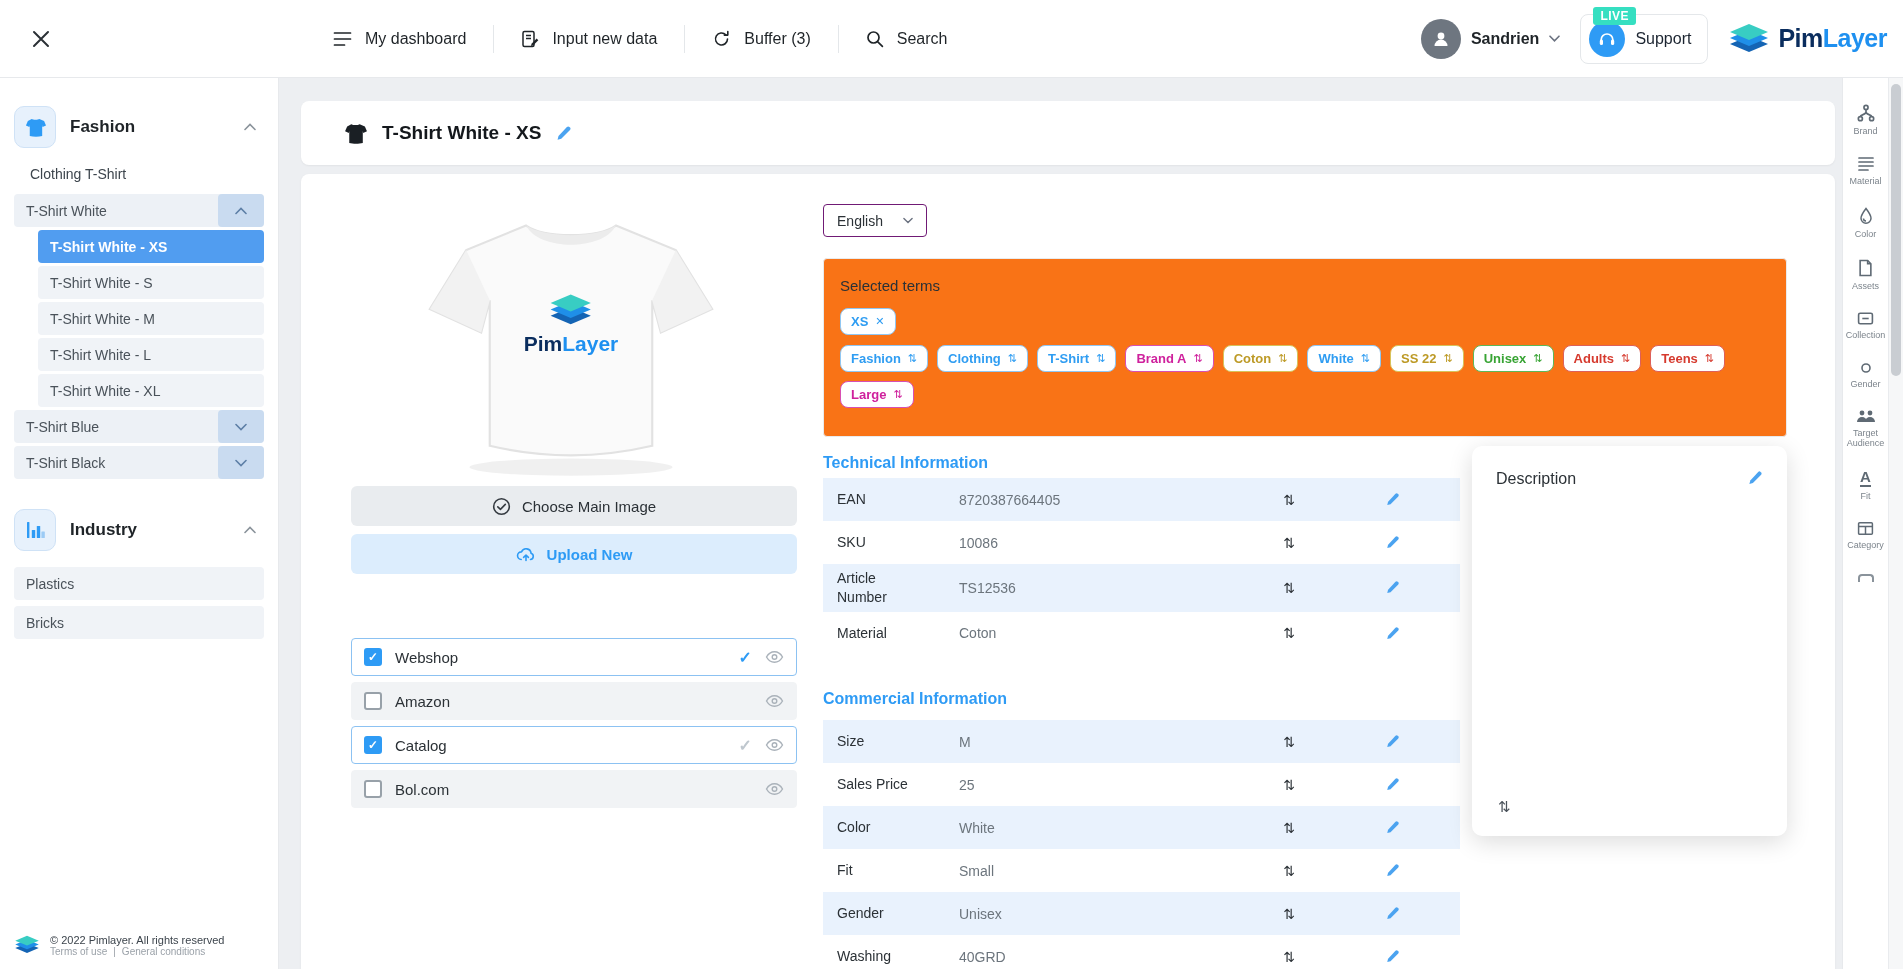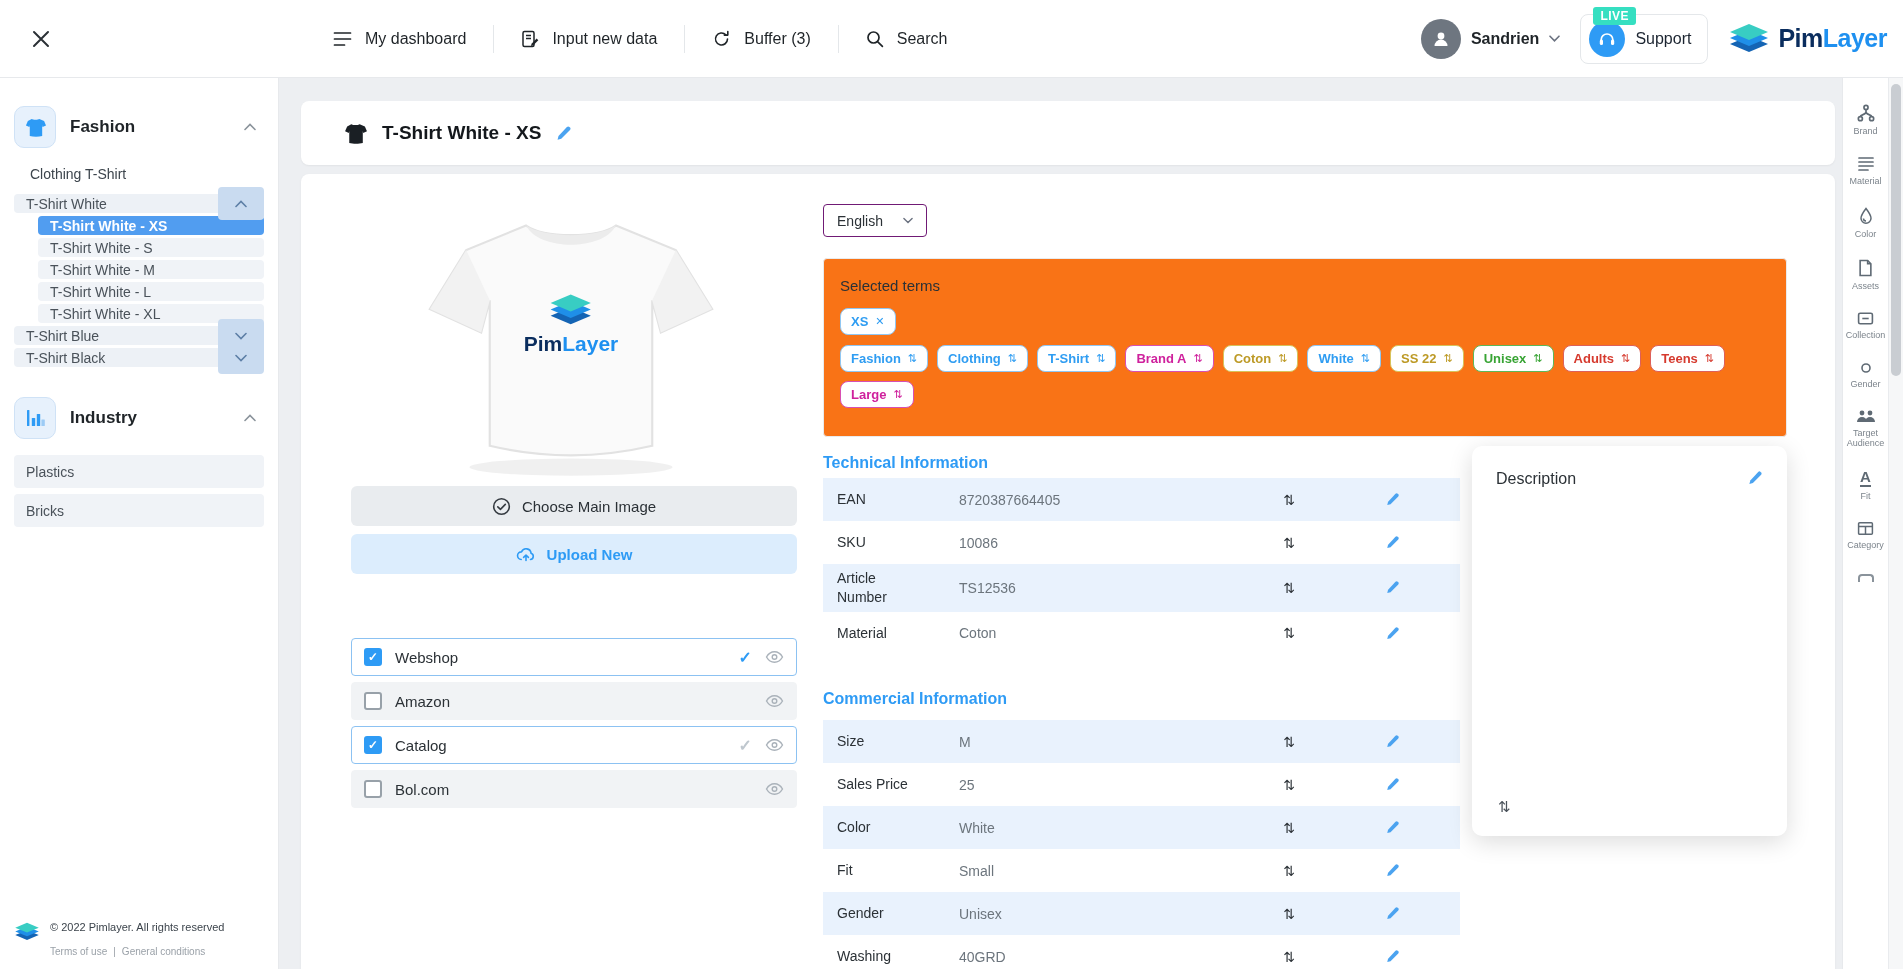--- a/index.html
+++ b/index.html
@@ -26,31 +26,31 @@
   .logo-text .p1{color:#0a2d5e}
   .logo-text .p2{color:#1e90f0}
 
   
   .sidebar{position:absolute;top:78px;left:0;width:279px;bottom:0;background:#fff;border-right:1px solid #e7e9ec;padding:28px 14px 0 14px}
   .sec-head{display:flex;align-items:center;gap:14px;cursor:pointer}
   .sec-icon{width:42px;height:42px;border-radius:10px;background:#e7f1fc;border:1px solid #cfe2f6;display:flex;align-items:center;justify-content:center}
   .sec-title{font-size:17px;font-weight:bold;color:#1f2428;flex:1}
   .sec-chev{margin-right:8px}
   .breadcrumb{font-size:14px;color:#3c444c;margin:18px 16px 12px}
-  .trow{height:19px;border-radius:4px;display:flex;align-items:center;padding:0 12px;font-size:14px;color:#4a525a;margin-bottom:3px;background:#f0f3f7;cursor:pointer}
+  .trow{height:33px;border-radius:4px;display:flex;align-items:center;padding:0 12px;font-size:14px;color:#4a525a;margin-bottom:3px;background:#f0f3f7;cursor:pointer}
   .trow.parent{background:#edf1f6;justify-content:space-between;padding-right:0}
   .trow.child{margin-left:24px}
   .trow.active{background:#519df0;color:#fff;font-weight:bold}
   .chevbox{width:46px;height:33px;background:#c9dbf0;border-radius:4px;display:flex;align-items:center;justify-content:center}
   .chevbox.down svg{transform:rotate(180deg)}
   .ind-section{margin-top:30px}
   .ind-items{margin-top:16px}
   .irow2{height:33px;background:#f0f3f7;border-radius:4px;display:flex;align-items:center;padding:0 12px;font-size:14px;color:#4a525a;margin-bottom:6px;cursor:pointer}
   .side-footer{position:absolute;left:14px;bottom:12px;display:flex;gap:10px;align-items:flex-start}
-  .foot-line1{font-size:11px;color:#3c444c;margin-bottom:13px}
+  .foot-line1{font-size:11px;color:#3c444c;margin-bottom:0}
   .foot-line2{font-size:10px;color:#9aa1a8}
   .foot-link{cursor:pointer}
   .foot-sep{margin:0 6px}
 
   
   .main-header{position:absolute;left:301px;top:101px;width:1534px;height:64px;background:#fff;border-radius:8px;box-shadow:0 1px 2px rgba(0,0,0,.05);display:flex;align-items:center;gap:14px;padding:0 42px;z-index:2}
   .main-title{font-size:19px;font-weight:bold;color:#14181c}
   .pencil{cursor:pointer}
 
   

